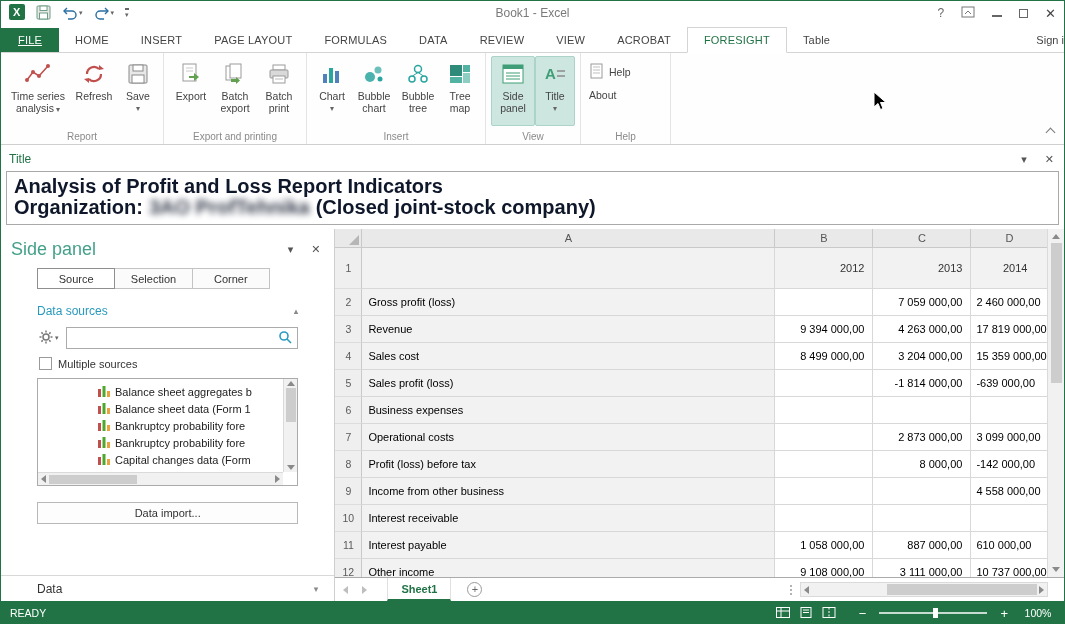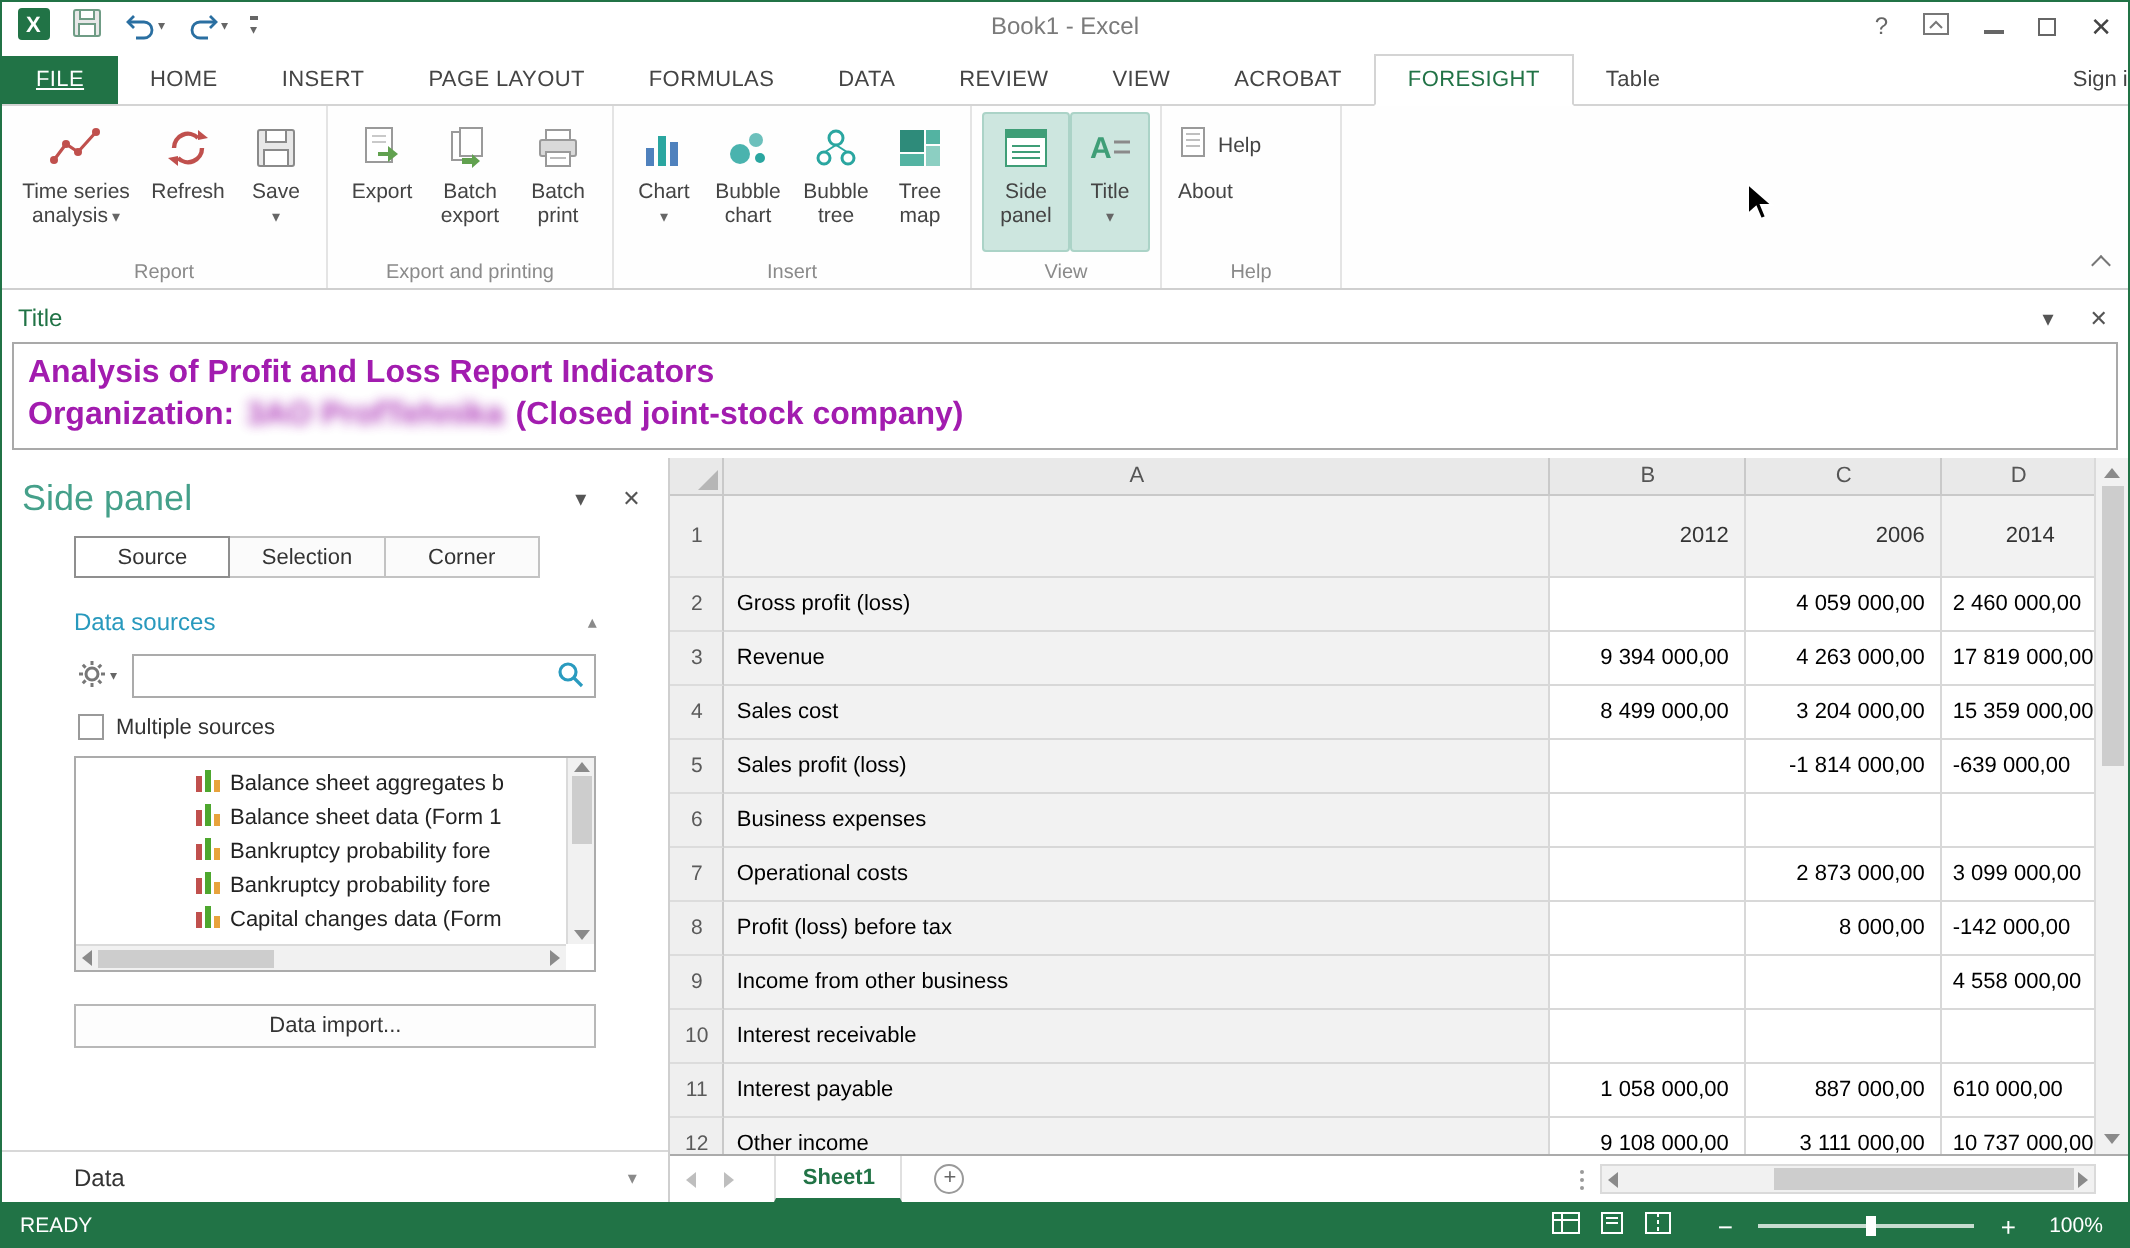--- a/index.html
+++ b/index.html
@@ -42,21 +42,21 @@
   .sb { display:flex; align-items:center; gap:4px; font-size:10.5px; color:#444; padding:1px 3px; }
   .chev-up { position:absolute; right:10px; bottom:8px; width:7px; height:7px;
              border-left:1.6px solid #777; border-top:1.6px solid #777; transform:rotate(45deg); }
 
   
   .title-pane { height:84px; background:#fff; }
   .tp-head { height:24px; display:flex; align-items:center; padding:4px 10px 0 8px; }
   .tp-title { color:#217346; font-size:12px; }
   .tp-icons { margin-left:auto; display:flex; gap:18px; color:#555; font-size:11px; }
   .tp-box { margin:2px 5px 0; height:54px; border:1px solid #a9a9a9; padding:4px 7px; font-weight:bold;
-            font-size:16px; color:#a21caf; line-height:21px; background:#fff; }
+            font-size:20px; color:#0f172a; line-height:21px; background:#fff; }
   .blurred { filter:blur(3px); opacity:.85; margin:0 6px; }
 
   
   .body { display:flex; height:372px; }
 
   
   .side-panel { width:335px; border-right:1px solid #cfcfcf; display:flex; flex-direction:column; background:#fff; }
   .sp-head { display:flex; align-items:center; padding:10px 14px 0 10px; }
   .sp-title { color:#45a08a; font-size:18px; font-weight:400; }
   .sp-hicons { margin-left:auto; display:flex; gap:18px; color:#555; font-size:11px; }
@@ -515,28 +515,28 @@
           <div class="chead w-a">A</div>
           <div class="chead w-b">B</div>
           <div class="chead w-c">C</div>
           <div class="chead w-d">D</div>
         </div>
 
         <div class="grow yearrow">
           <div class="rn">1</div>
           <div class="cell ca"></div>
           <div class="cell cb">2012</div>
-          <div class="cell cc">2006</div>
+          <div class="cell cc">2013</div>
           <div class="cell cd">2014</div>
         </div>
         <div class="grow">
           <div class="rn">2</div>
           <div class="cell ca">Gross profit (loss)</div>
           <div class="cell cb"></div>
-          <div class="cell cc">4 059 000,00</div>
+          <div class="cell cc">7 059 000,00</div>
           <div class="cell cd">2 460 000,00</div>
         </div>
         <div class="grow">
           <div class="rn">3</div>
           <div class="cell ca">Revenue</div>
           <div class="cell cb">9 394 000,00</div>
           <div class="cell cc">4 263 000,00</div>
           <div class="cell cd">17 819 000,00</div>
         </div>
         <div class="grow">

